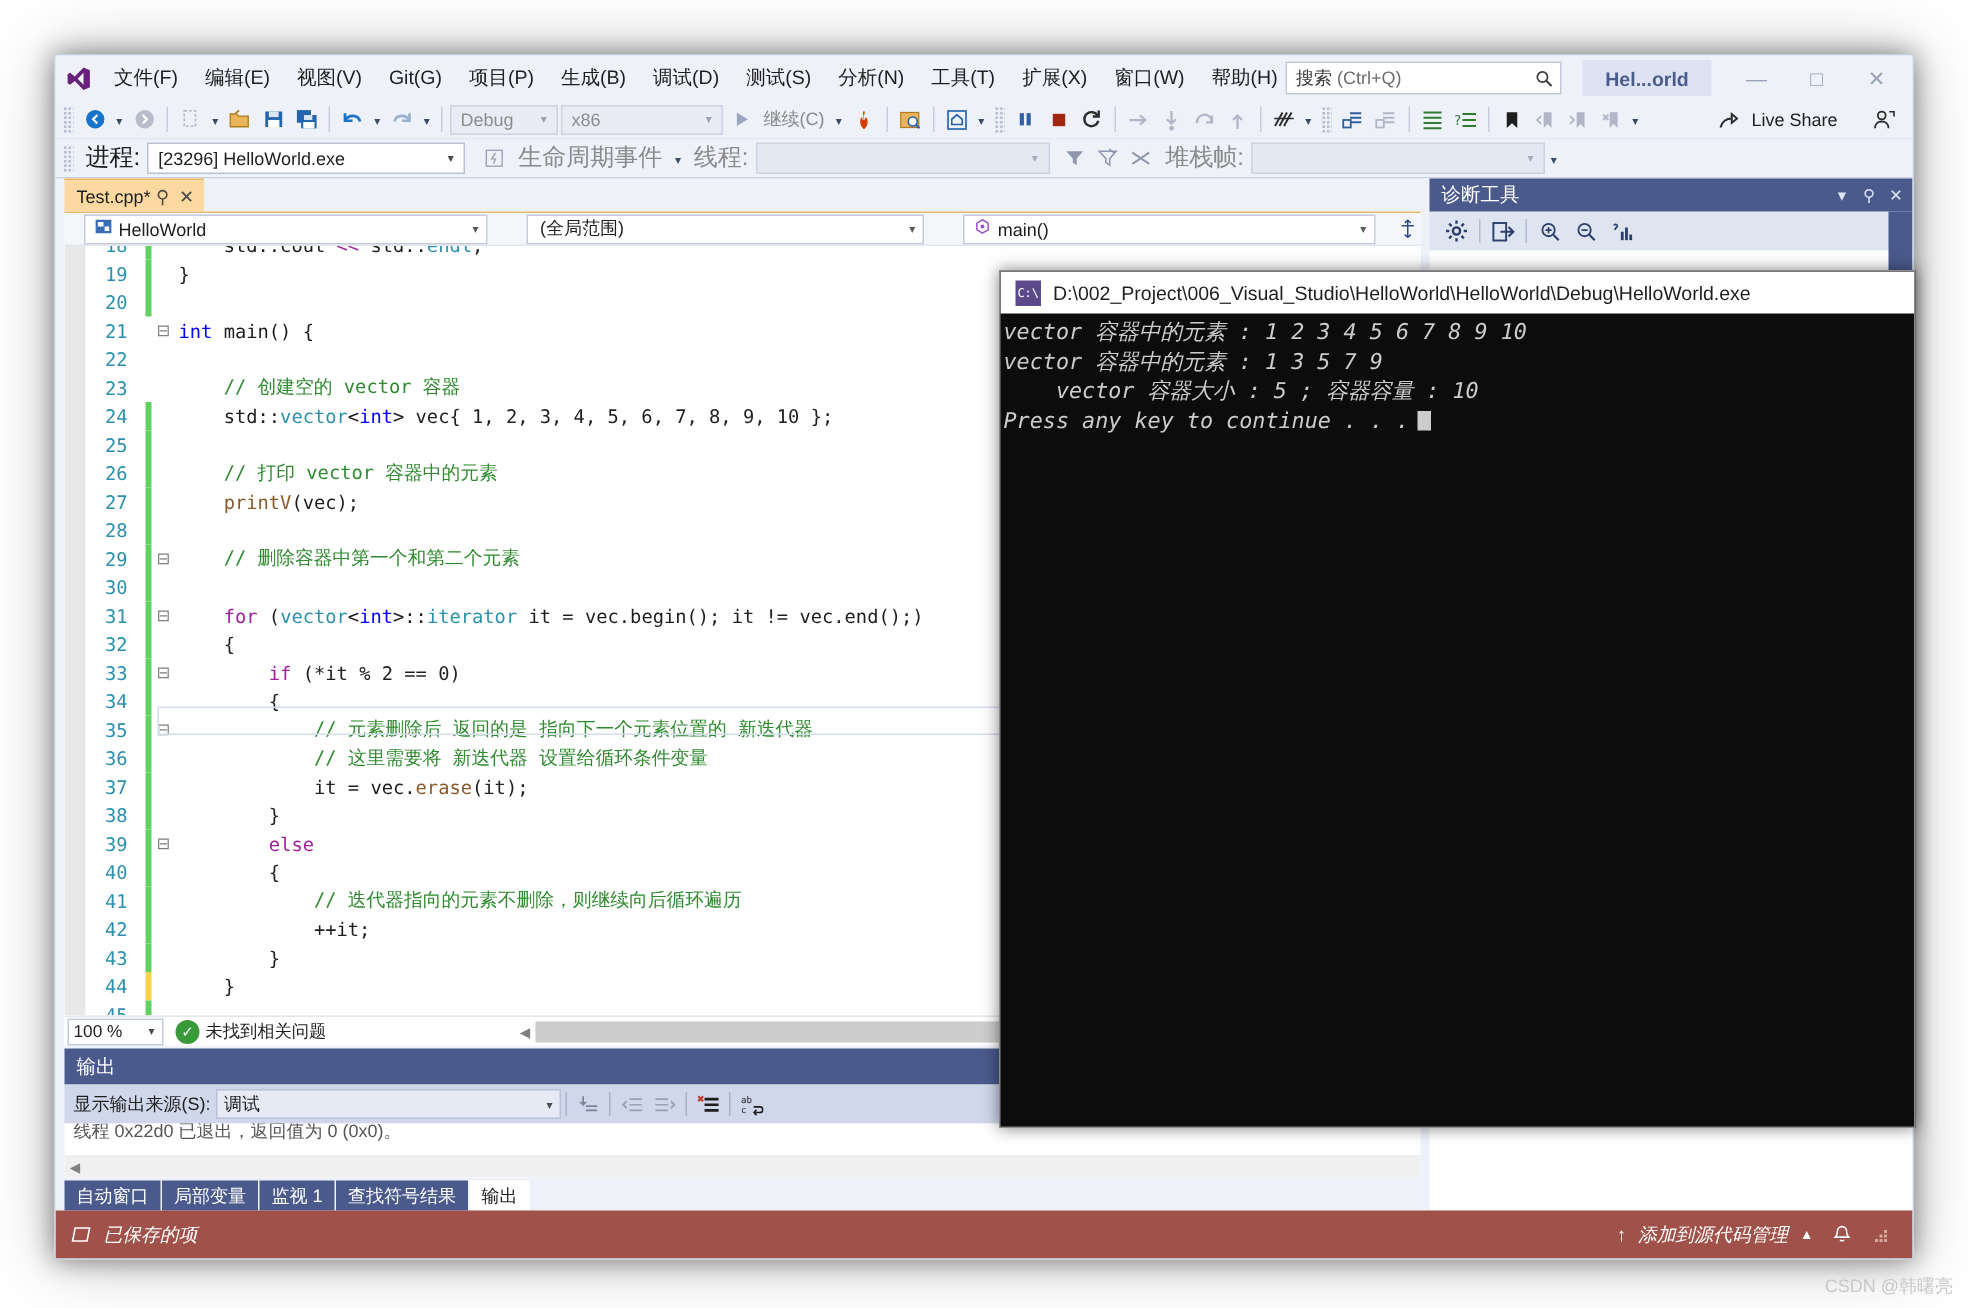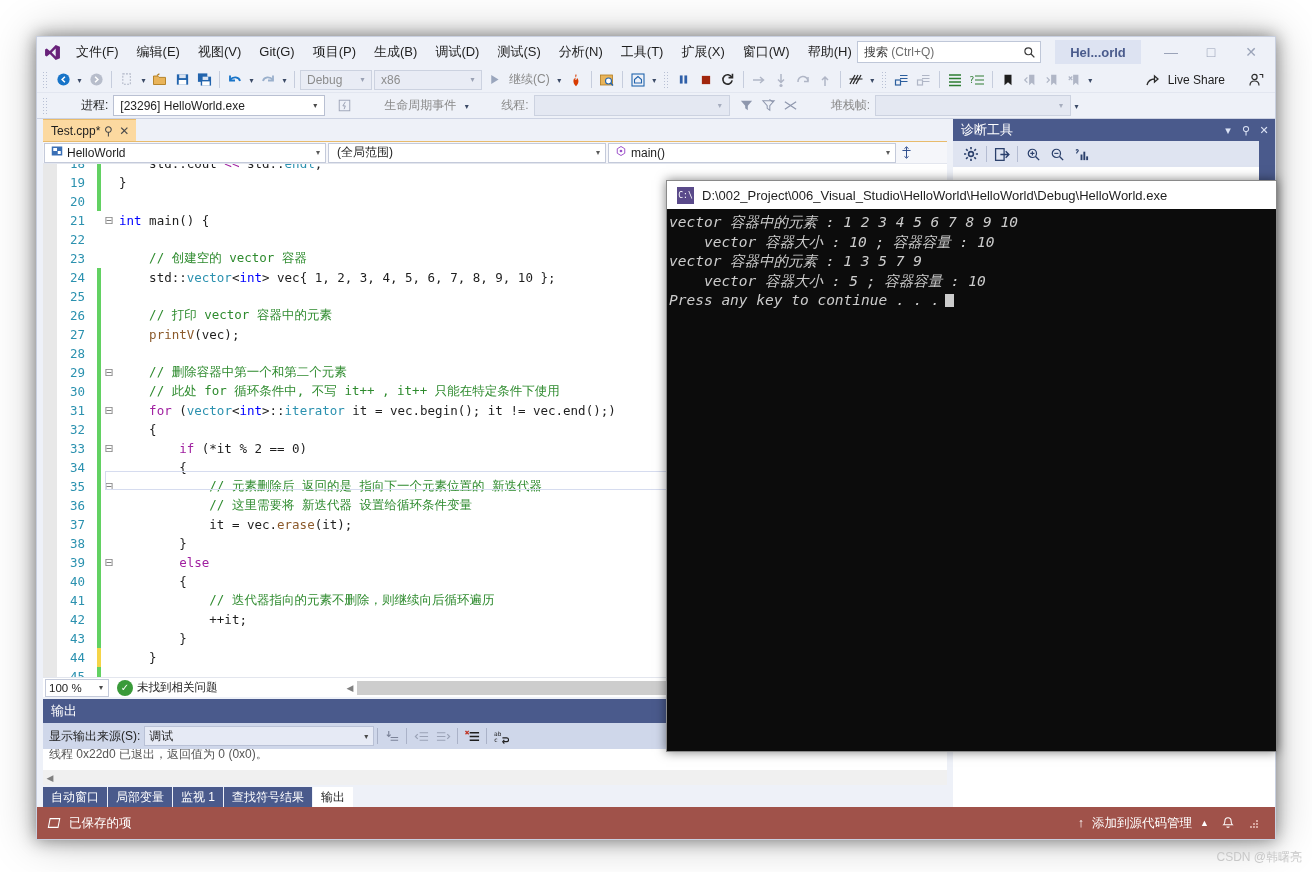--- a/index.html
+++ b/index.html
@@ -69,21 +69,21 @@
   }
   .combo .cv{ flex:1; white-space:nowrap; overflow:hidden; }
   .combo .cc{ width:13px; text-align:center; font-size:8px; color:#9aa1b4;}
   .tb-label{ font-size:12px; color:#8a8a8a; padding:0 4px; white-space:nowrap;}
   .tb-label.en{ color:#1e1e1e; }
   
   .procbar{
     height:26px; background:#eef1f8; display:flex; align-items:center; padding-left:2px;
     border-bottom:1px solid #ccd2e2;
   }
-  .pb-lab{ font-size:12px; color:#1e1e1e; padding:0 5px; white-space:nowrap;margin-left:24px;}
+  .pb-lab{ font-size:16px; color:#1e1e1e; padding:0 5px; white-space:nowrap;}
   .pb-lab.dim{ color:#8a8a8a; }
   .pb-input{
     height:21px; border:1px solid #b9c0d2; background:#fff; font-size:12px; color:#1e1e1e;
     display:flex; align-items:center; padding:0 2px 0 6px;
   }
   .pb-input.flat{ background:#e4e8f2; border:1px solid #ccd2e0; color:#888; }
   
   .main{ position:absolute; left:0; top:82px; right:0; bottom:32px; background:#eef1f8;}
   
   .editor-col{ position:absolute; left:6px; top:0; width:904px; bottom:110px; }
@@ -97,21 +97,21 @@
   .editor-panel{
     position:absolute; left:0; top:22px; right:0; bottom:0; background:#fff;
     border-top:1px solid #e8bb6c;
   }
   .navbar2{
     height:22px; background:#f5f6fa; display:flex; align-items:center;
     border-bottom:1px solid #e3e6ee;
   }
   .nvcombo{
     height:20px; background:#fff; border:1px solid #c4cada; display:flex; align-items:center;
-    font-size:12px; color:#1e1e1e; padding:0 0 0 4px; margin:0 1px;
+    font-size:12px; color:#1e1e1e; padding:0 0 0 4px; margin:0 13px;
   }
   .nvcombo .nv-ic{ width:16px; text-align:center; }
   .nvcombo .nv-tx{ flex:1; white-space:nowrap; overflow:hidden; padding-left:2px;}
   .nvcombo .nv-ar{ width:14px; text-align:center; font-size:8px; color:#5a5a5a;}
   .splitb{ width:18px; height:22px; display:flex; align-items:center; justify-content:center; color:#2b4a8b;}
   
   .code-area{
     position:absolute; left:0; top:22px; right:0; bottom:20px; background:#fff;
     overflow:hidden;
   }
@@ -195,21 +195,21 @@
   .diag-body{ position:absolute; left:0; top:48px; right:0; bottom:0; background:#fff;}
   
   .sidetab{
     position:absolute; right:0; top:22px; width:16px; height:92px; background:#4a5a8c;
     color:#d8def0; font-size:11px; writing-mode:vertical-rl;
     display:flex; align-items:center; justify-content:center;
   }
   
   .statusbar{
     position:absolute; left:0; bottom:0; right:0; height:32px; background:#a0524a;
-    display:flex; align-items:center; color:#fff; font-size:12.5px;
+    display:flex; align-items:center; color:#fff; font-size:12.5px;font-style:italic;
   }
   .sb-left{ display:flex; align-items:center; padding-left:10px; flex:1;}
   .sb-ic{ width:22px; display:flex; align-items:center; }
   .sb-right{ display:flex; align-items:center; padding-right:10px;}
   .sb-right .it{ display:flex; align-items:center; padding:0 6px;}
   
   #console{
     position:absolute; left:666px; top:180px; width:611px; height:572px;
     background:#0c0c0c; border:1px solid #8a8a8a;
     box-shadow:0 0 10px rgba(0,0,0,.5);
@@ -653,21 +653,20 @@
                 <div class="crow">
                   <span class="lnum">29</span>
                   <span class="chg g"></span>
                   <span class="fold">⊟</span>
                   <span class="ctext"><span class="cm">    // 删除容器中第一个和第二个元素</span></span>
                 </div>
                 <div class="crow">
                   <span class="lnum">30</span>
                   <span class="chg g"></span>
                   <span class="fold"></span>
-                  <span class="ctext"><span class="cm">    // 此处 for 循环条件中, 不写 it++ , it++ 只能在特定条件下使用</span></span>
                 </div>
                 <div class="crow">
                   <span class="lnum">31</span>
                   <span class="chg g"></span>
                   <span class="fold">⊟</span>
                   <span class="ctext"><span class="kw2">    for</span><span class="pl"> (</span><span class="ty">vector</span><span class="pl">&lt;</span><span class="kw">int</span><span class="pl">&gt;::</span><span class="ty">iterator</span><span class="pl"> it = vec.begin(); it != vec.end();)</span></span>
                 </div>
                 <div class="crow">
                   <span class="lnum">32</span>
                   <span class="chg g"></span>
@@ -923,21 +922,20 @@
     </div>
   </div>
 
   <div id="console">
     <div class="con-title">
       <span class="con-ico">C:\</span>
       <span>D:\002_Project\006_Visual_Studio\HelloWorld\HelloWorld\Debug\HelloWorld.exe</span>
     </div>
     <div class="con-body" id="con-body">
         <div class="con-line">vector 容器中的元素 : 1 2 3 4 5 6 7 8 9 10</div>
-        <div class="con-line">    vector 容器大小 : 10 ; 容器容量 : 10</div>
         <div class="con-line">vector 容器中的元素 : 1 3 5 7 9</div>
         <div class="con-line">    vector 容器大小 : 5 ; 容器容量 : 10</div>
         <div class="con-line">Press any key to continue . . .<span class="caret"></span></div>
       </div>
   </div>
 
   <div class="watermark">CSDN @韩曙亮</div>
 </div>
 
 </body></html>

